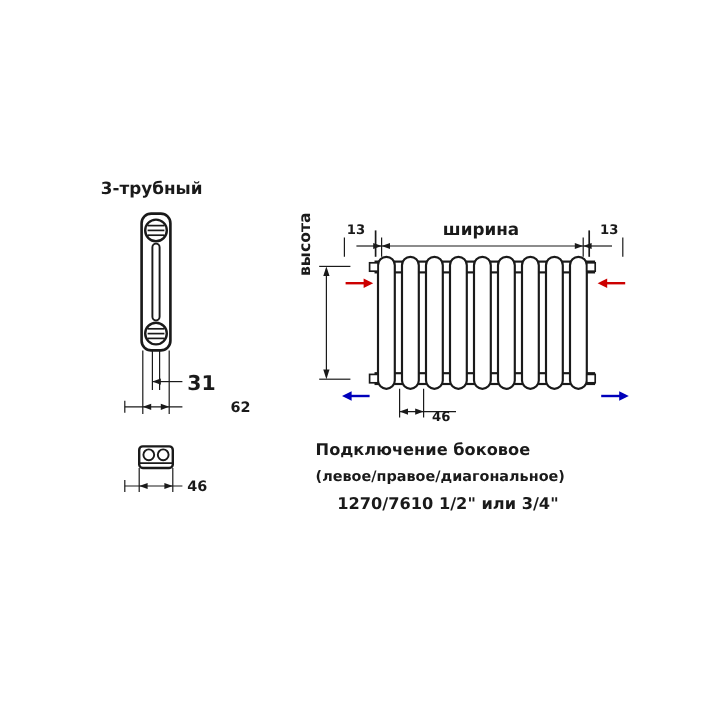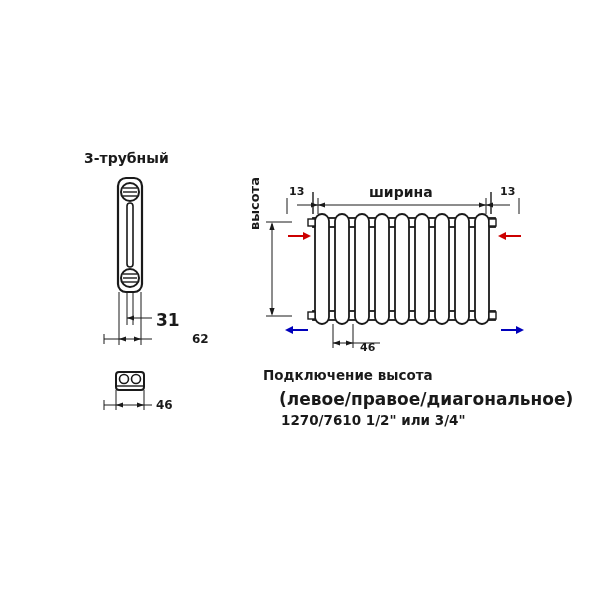--- a/index.html
+++ b/index.html
@@ -77,22 +77,22 @@
     top: 230px;
     transform: rotate(-90deg);
     transform-origin: left top;
   }
   .cap1 {
     font-size: 13.5px;
     left: 263px;
     top: 369px;
   }
   .cap2 {
-    font-size: 17px;
-    left: 279px;
+    font-size: 12px;
+    left: 263px;
     top: 391px;
   }
   .cap3 {
     font-size: 13.5px;
     left: 281px;
     top: 414px;
   }
 </style>
 </head>
 <body>
@@ -237,15 +237,15 @@
 
 <div class="lbl title-left">3-трубный</div>
 <div class="lbl dim-31">31</div>
 <div class="lbl dim-62">62</div>
 <div class="lbl dim-46a">46</div>
 <div class="lbl dim-13l">13</div>
 <div class="lbl dim-13r">13</div>
 <div class="lbl dim-width">ширина</div>
 <div class="lbl dim-46b">46</div>
 <div class="lbl dim-height">высота</div>
-<div class="lbl cap1">Подключение высота</div>
+<div class="lbl cap1">Подключение боковое</div>
 <div class="lbl cap2">(левое/правое/диагональное)</div>
 <div class="lbl cap3">1270/7610 1/2" или 3/4"</div>
 
 </body></html>

